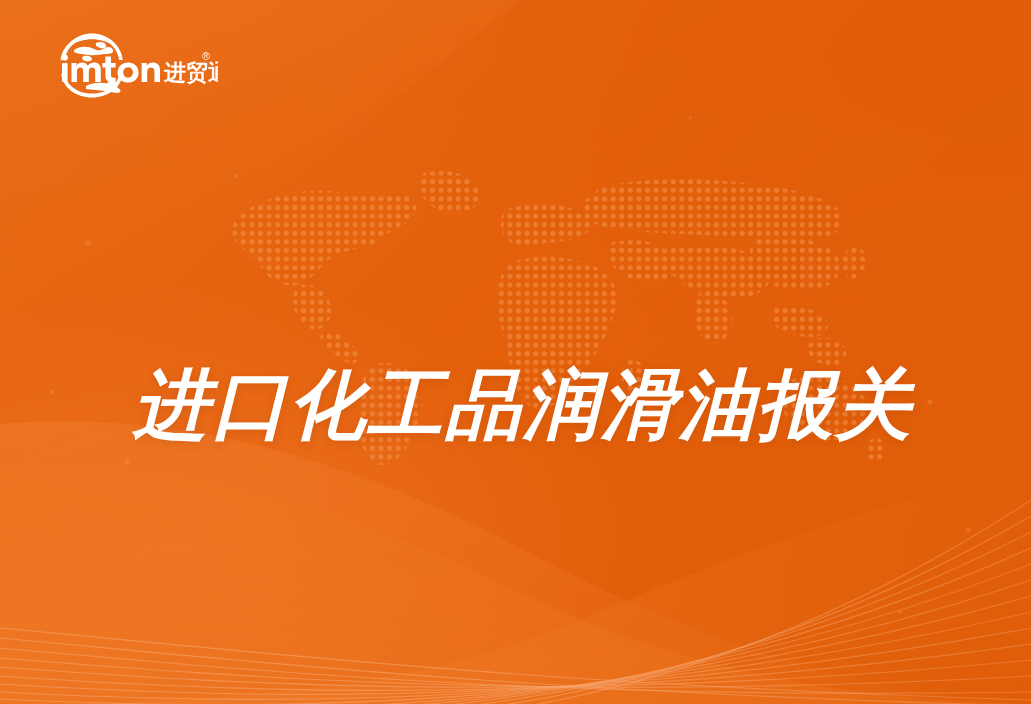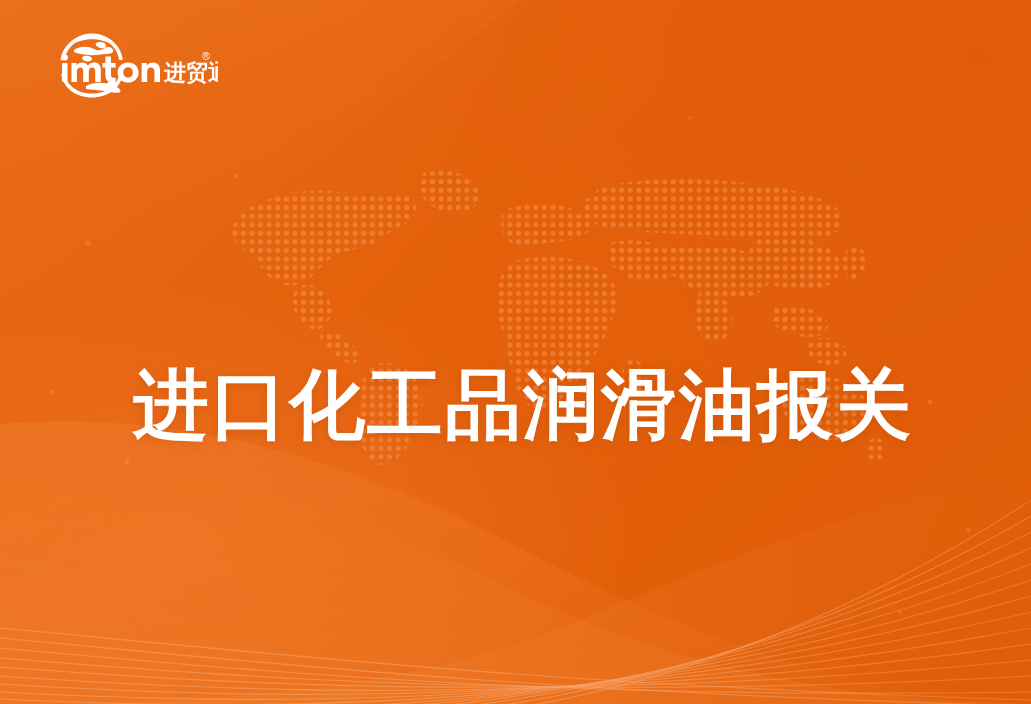--- a/index.html
+++ b/index.html
@@ -69,20 +69,21 @@
     height: 96px;
     display: flex;
     align-items: center;
     color: #ffffff;
     font-size: 76px;
     line-height: 1;
     font-weight: 700;
     letter-spacing: 2px;
     white-space: nowrap;
     text-shadow: 0 2px 10px rgba(150,55,0,0.22);
+    font-style: italic;
   }
 </style>
 </head>
 <body>
 
 <div class="banner">
 
   <div class="bg-base"></div>
 
   <svg class="bg-svg" viewBox="0 0 1031 704" preserveAspectRatio="none">

